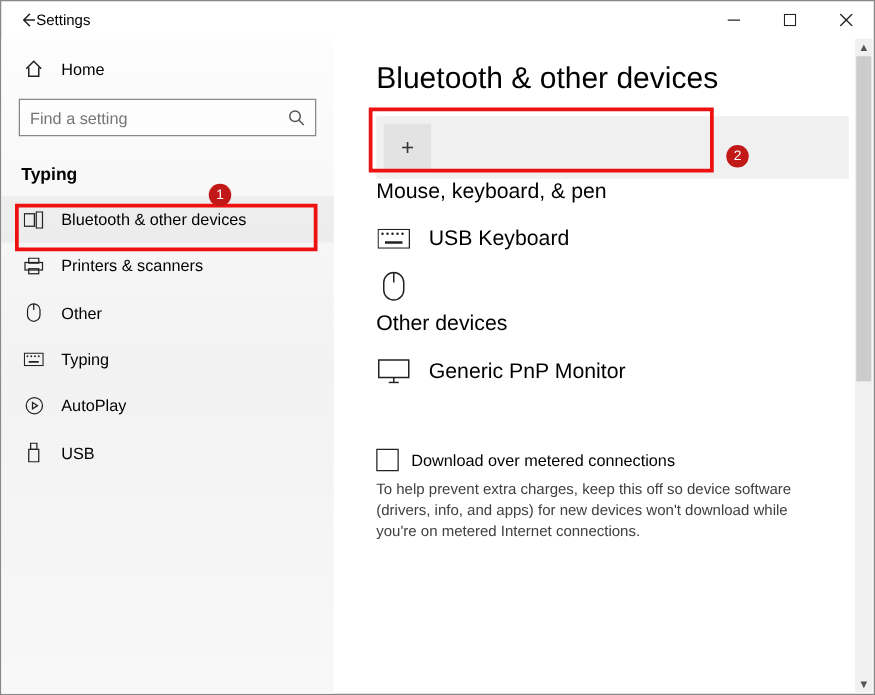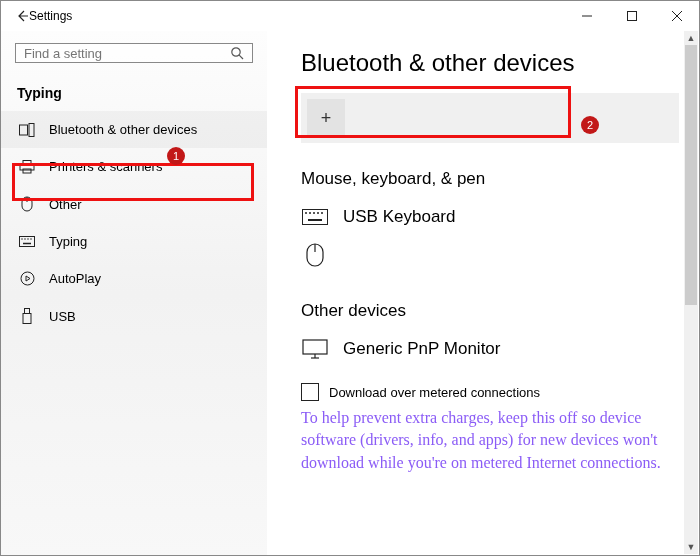--- a/index.html
+++ b/index.html
@@ -7,43 +7,43 @@
   .titlebar { height: 30px; display: flex; align-items: center; justify-content: space-between; padding: 0 0 0 4px; }
   .tb-left { display: flex; align-items: center; padding-left: 10px;}
   .tb-title { font-size: 12px; }
   .tb-controls { display: flex; }
   .tb-btn { width: 45px; height: 30px; display: flex; align-items: center; justify-content: center; }
   .tb-btn svg { stroke: #222; stroke-width: 1; fill: none; }
   .body-wrap { display: flex; height: calc(556px - 30px); }
   .sidebar { width: 266px; background: linear-gradient(180deg,#fdfdfd 0%, #f2f2f2 50%, #f8f8f8 100%); padding: 6px 0 0 0; display: flex; flex-direction: column; }
   .home-row { display: flex; align-items: center; gap: 14px; padding: 10px 18px; font-size: 13px; }
   .home-row .icon { width: 16px; display:flex; }
-  .search-box { margin: 6px 14px; height: 20px; border: 1px solid #888; background: rgba(255,255,255,0.6); display: flex; align-items: center; padding: 0 8px; justify-content: space-between; }
+  .search-box { margin: 6px 14px; height: 30px; border: 1px solid #888; background: rgba(255,255,255,0.6); display: flex; align-items: center; padding: 0 8px; justify-content: space-between; }
   .search-box input { border: none; background: transparent; outline: none; font-size: 13px; flex: 1; color: #555; }
   .section-head { font-weight: 600; font-size: 14px; padding: 16px 18px 10px 16px; }
   .nav-item { position: relative; display: flex; align-items: center; gap: 14px; padding: 11px 18px; font-size: 13px; cursor: default; }
   .nav-item .icon { width: 16px; display:flex; justify-content:center; }
   .nav-item.selected { background: rgba(0,0,0,0.04); }
   .highlight-1 { position: absolute; border: 3px solid #e11; pointer-events: none; }
   .hl-sidebar { left: 11px; top: 162px; width: 242px; height: 38px; z-index: 5; }
   .callout { position: absolute; width: 18px; height: 18px; border-radius: 50%; background: #c21818; color: #fff; font-size: 11px; display:flex; align-items:center; justify-content:center; z-index:6; }
   .co1 { left: 166px; top: 146px; }
   .main { flex: 1; padding: 18px 20px 0 34px; position: relative; }
   .page-title { font-size: 24px; font-weight: 500; margin-bottom: 16px; }
   .add-bar { background: #f0f0f0; height: 50px; display: flex; align-items: center; gap: 12px; width: 100%; }
   .plus-box { width: 38px; height: 38px; background: #e3e3e3; margin-left: 6px; display:flex; align-items:center; justify-content:center; font-size: 18px; color:#333; }
   .add-text { font-size: 13px; }
   .hl-add { left: 294px; top: 85px; width: 276px; height: 52px; }
   .co2 { left: 580px; top: 115px; }
-  .h2 { font-size: 17px; font-weight: 500; margin-top: 26px; margin-bottom: 10px; }
+  .h2 { font-size: 17px; font-weight: 500; margin-bottom: 10px; }
   .dev-item { display: flex; align-items: center; gap: 14px; padding: 8px 0; font-size: 17px; }
   .dev-item .dicon { width: 28px; display:flex; justify-content:center; }
-  .metered-row { display: flex; align-items: center; gap: 10px; margin-top: 16px; font-size: 13px; }
+  .metered-row { display: flex; align-items: center; gap: 10px; margin-top: 44px; font-size: 13px; }
   .checkbox { width: 18px; height: 18px; border: 1.5px solid #222; }
-  .helper { font-size: 16px; color: #8b5cf6; margin-top: 6px; line-height: 1.4; max-width: 360px; font-family: Liberation Serif, serif; }
+  .helper { font-size: 12px; color: #404040; margin-top: 6px; line-height: 1.4; max-width: 360px; }
   .vscroll { position:absolute; right:1px; top:30px; bottom:1px; width:14px; background:#f0f0f0; display:flex; flex-direction:column; align-items:center; }
   .vscroll .arrow { height:14px; font-size:9px; color:#555; display:flex; align-items:center; justify-content:center; width:100%; }
   .vscroll .thumb { width:12px; background:#ccc; height:260px; margin-top:0; }
   svg { display:block; }
 </style>
 </head>
 <body>
 
 <div class="titlebar">
   <div class="tb-left">
@@ -70,20 +70,28 @@
           <line x1="0" y1="0" x2="10" y2="10"></line>
           <line x1="10" y1="0" x2="0" y2="10"></line>
         </svg>
       </div>
   </div>
 </div>
 
 <div class="body-wrap">
 
   <div class="sidebar">
+    <div class="home-row">
+      <span class="icon">
+        <svg width="16" height="16" viewBox="0 0 16 16">
+            <path d="M2 8 L8 2 L14 8 M4 7 V14 H12 V7" fill="none" stroke="#222" stroke-width="1.2"></path>
+          </svg>
+      </span>
+      <span>Home</span>
+    </div>
     <div class="search-box">
       <input placeholder="Find a setting" style="">
       <span>
         <svg width="14" height="14" viewBox="0 0 14 14">
             <circle cx="6" cy="6" r="4.2" fill="none" stroke="#555" stroke-width="1.2"></circle>
             <line x1="9.2" y1="9.2" x2="13" y2="13" stroke="#555" stroke-width="1.2"></line>
           </svg>
       </span>
     </div>
     <div class="section-head">Typing</div>

